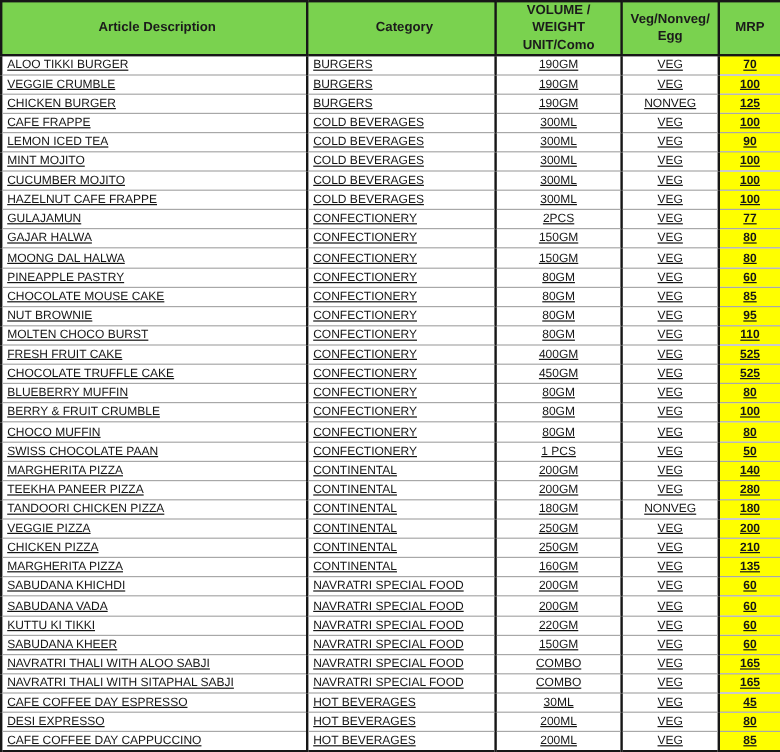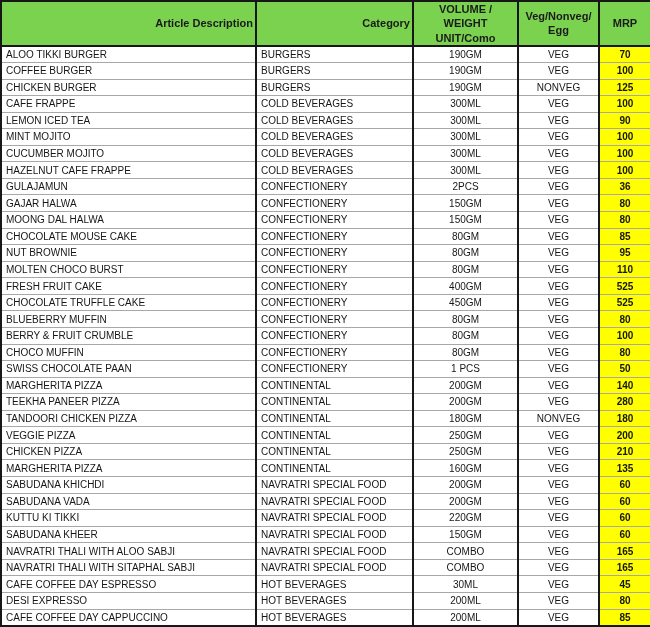--- a/index.html
+++ b/index.html
@@ -28,22 +28,22 @@
   thead tr{height:42px;}
   th{
     background:var(--header-bg);
     border:2px solid var(--grid-dark);
     font-size:11px;font-weight:bold;
     color:#1b1b1b;
     white-space:pre-line;line-height:1.3;
     vertical-align:middle;text-align:center;
     padding:0 2px;
   }
-  th.left{text-align:right;padding-left:7px;}
-  tbody tr{height:15px;}
+  th.left{text-align:center;padding-left:7px;}
+  tbody tr{height:15px;text-decoration:underline;}
   td{
     font-size:10px;line-height:13px;
     border-left:2px solid var(--grid-dark);
     border-right:2px solid var(--grid-dark);
     border-top:1px solid var(--grid-light);
     border-bottom:1px solid var(--grid-light);
     padding:0;white-space:nowrap;overflow:hidden;
     vertical-align:middle;background:#ffffff;
   }
   td:nth-child(1),td:nth-child(2){text-align:left;padding-left:4px;}
@@ -77,21 +77,21 @@
   </thead>
   <tbody>
       <tr>
         <td>ALOO TIKKI BURGER</td>
         <td>BURGERS</td>
         <td>190GM</td>
         <td>VEG</td>
         <td>70</td>
       </tr>
       <tr>
-        <td>COFFEE BURGER</td>
+        <td>VEGGIE CRUMBLE</td>
         <td>BURGERS</td>
         <td>190GM</td>
         <td>VEG</td>
         <td>100</td>
       </tr>
       <tr>
         <td>CHICKEN BURGER</td>
         <td>BURGERS</td>
         <td>190GM</td>
         <td>NONVEG</td>
@@ -130,35 +130,42 @@
         <td>COLD BEVERAGES</td>
         <td>300ML</td>
         <td>VEG</td>
         <td>100</td>
       </tr>
       <tr>
         <td>GULAJAMUN</td>
         <td>CONFECTIONERY</td>
         <td>2PCS</td>
         <td>VEG</td>
-        <td>36</td>
+        <td>77</td>
       </tr>
       <tr>
         <td>GAJAR HALWA</td>
         <td>CONFECTIONERY</td>
         <td>150GM</td>
         <td>VEG</td>
         <td>80</td>
       </tr>
       <tr>
         <td>MOONG DAL HALWA</td>
         <td>CONFECTIONERY</td>
         <td>150GM</td>
         <td>VEG</td>
         <td>80</td>
+      </tr>
+      <tr>
+        <td>PINEAPPLE PASTRY</td>
+        <td>CONFECTIONERY</td>
+        <td>80GM</td>
+        <td>VEG</td>
+        <td>60</td>
       </tr>
       <tr>
         <td>CHOCOLATE MOUSE CAKE</td>
         <td>CONFECTIONERY</td>
         <td>80GM</td>
         <td>VEG</td>
         <td>85</td>
       </tr>
       <tr>
         <td>NUT BROWNIE</td>

